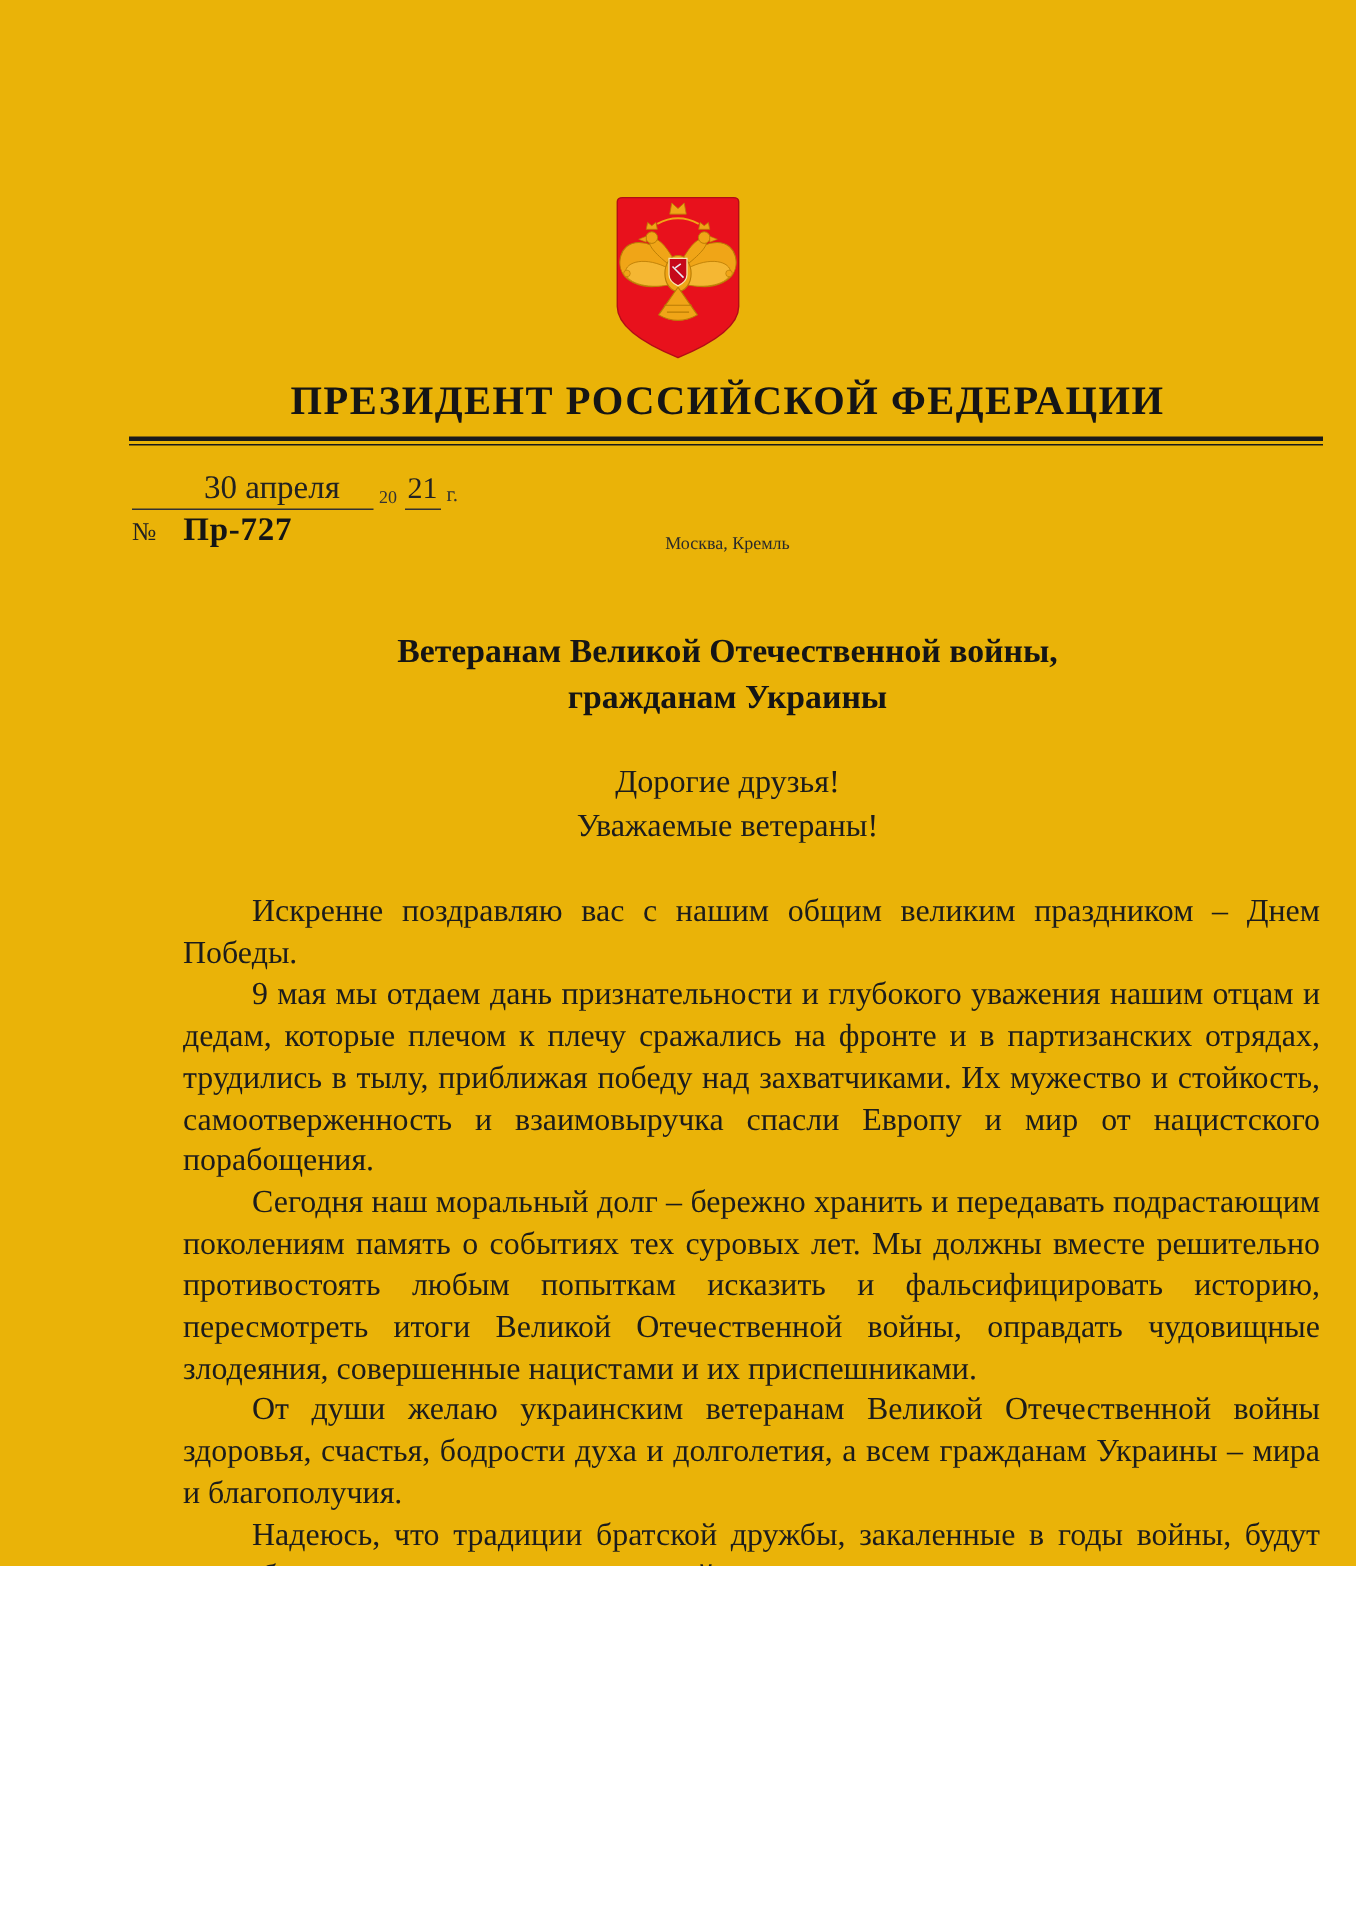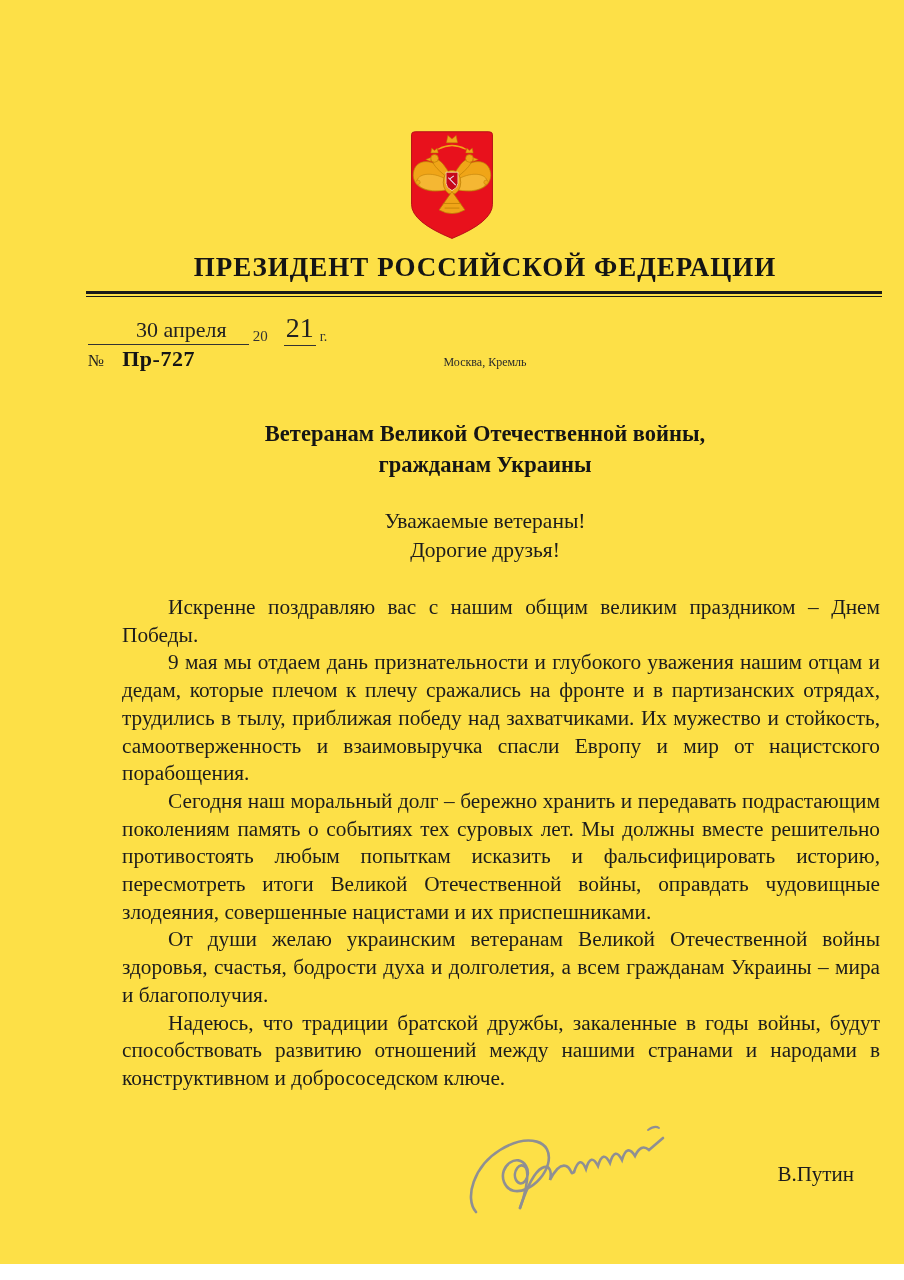--- a/index.html
+++ b/index.html
@@ -1,21 +1,21 @@
 <!DOCTYPE html>
 <html><head>
 <meta charset="utf-8">
 <style>
   * { margin: 0; padding: 0; box-sizing: border-box; }
   html, body { background: #ffffff; }
   .page {
     position: relative;
     width: 904px;
-    height: 1264px;
-    background: #fde047;
+    height: 1044px;
+    background: #eab308;
     font-family: "Liberation Serif", "DejaVu Serif", serif;
     color: #1c1c1c;
     overflow: hidden;
   }
   
   .emblem-wrap {
     position: absolute;
     top: 130px;
     left: 0;
     width: 100%;
@@ -57,26 +57,26 @@
     align-items: baseline;
     flex-direction: column;
   }
   .date-line { display: flex; align-items: baseline; }
   .date-underlined {
     border-bottom: 1.5px solid #333;
     padding: 0 22px 1px 48px;
     font-size: 22px;
     color: #222;
   }
-  .date-century { font-size: 15px; color: #333; margin-left: 4px; align-self: flex-end; padding-bottom: 1px; }
+  .date-century { font-size: 12px; color: #333; margin-left: 4px; align-self: flex-end; padding-bottom: 1px; }
   .date-year {
-    font-size: 28px;
+    font-size: 20px;
     color: #222;
     border-bottom: 1.5px solid #333;
-    margin-left: 16px;
+    margin-left: 5px;
     padding: 0 2px 1px 2px;
   }
   .date-suffix { font-size: 14px; color: #333; margin-left: 4px; align-self: flex-end; padding-bottom: 1px; }
   .doc-number { display: flex; align-items: baseline; gap: 18px; }
   .doc-number-sign { font-size: 17px; color: #222; }
   .doc-number-value { font-size: 22px; font-weight: bold; color: #151515; letter-spacing: 0.5px; }
   
   .place-line {
     position: absolute;
     top: 355px;
@@ -203,22 +203,22 @@
   </div>
 
   <div class="place-line">Москва, Кремль</div>
 
   <div class="addressee">
     <div>Ветеранам Великой Отечественной войны,</div>
     <div>гражданам Украины</div>
   </div>
 
   <div class="salutation">
+    <div>Дорогие друзья!</div>
     <div>Уважаемые ветераны!</div>
-    <div>Дорогие друзья!</div>
   </div>
 
   <div class="body-text">
     <p>Искренне поздравляю вас с нашим общим великим праздником – Днем Победы.</p>
     <p>9 мая мы отдаем дань признательности и глубокого уважения нашим отцам и дедам, которые плечом к плечу сражались на фронте и в партизанских отрядах, трудились в тылу, приближая победу над захватчиками. Их мужество и стойкость, самоотверженность и взаимовыручка спасли Европу и мир от нацистского порабощения.</p>
     <p>Сегодня наш моральный долг – бережно хранить и передавать подрастающим поколениям память о событиях тех суровых лет. Мы должны вместе решительно противостоять любым попыткам исказить и фальсифицировать историю, пересмотреть итоги Великой Отечественной войны, оправдать чудовищные злодеяния, совершенные нацистами и их приспешниками.</p>
     <p>От души желаю украинским ветеранам Великой Отечественной войны здоровья, счастья, бодрости духа и долголетия, а всем гражданам Украины – мира и благополучия.</p>
     <p>Надеюсь, что традиции братской дружбы, закаленные в годы войны, будут способствовать развитию отношений между нашими странами и народами в конструктивном и добрососедском ключе.</p>
   </div>
 

